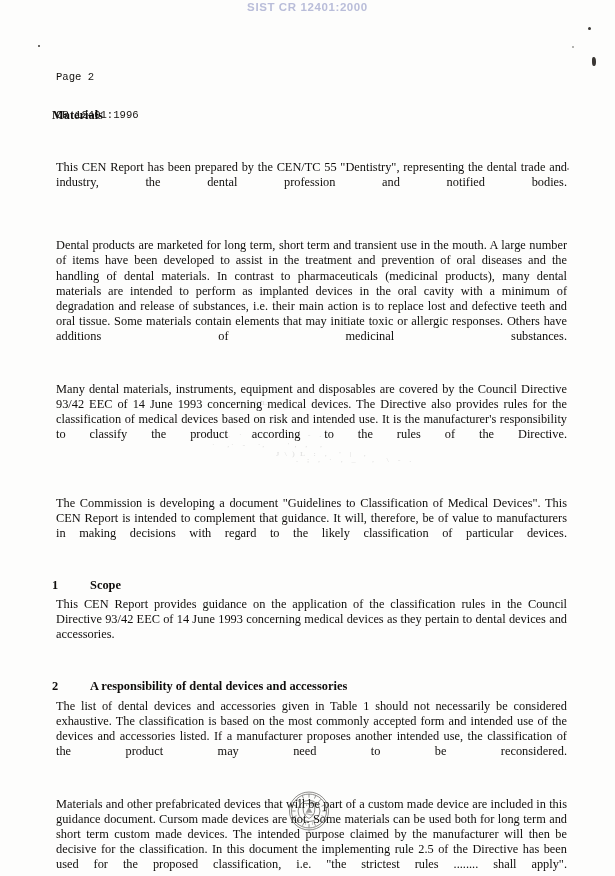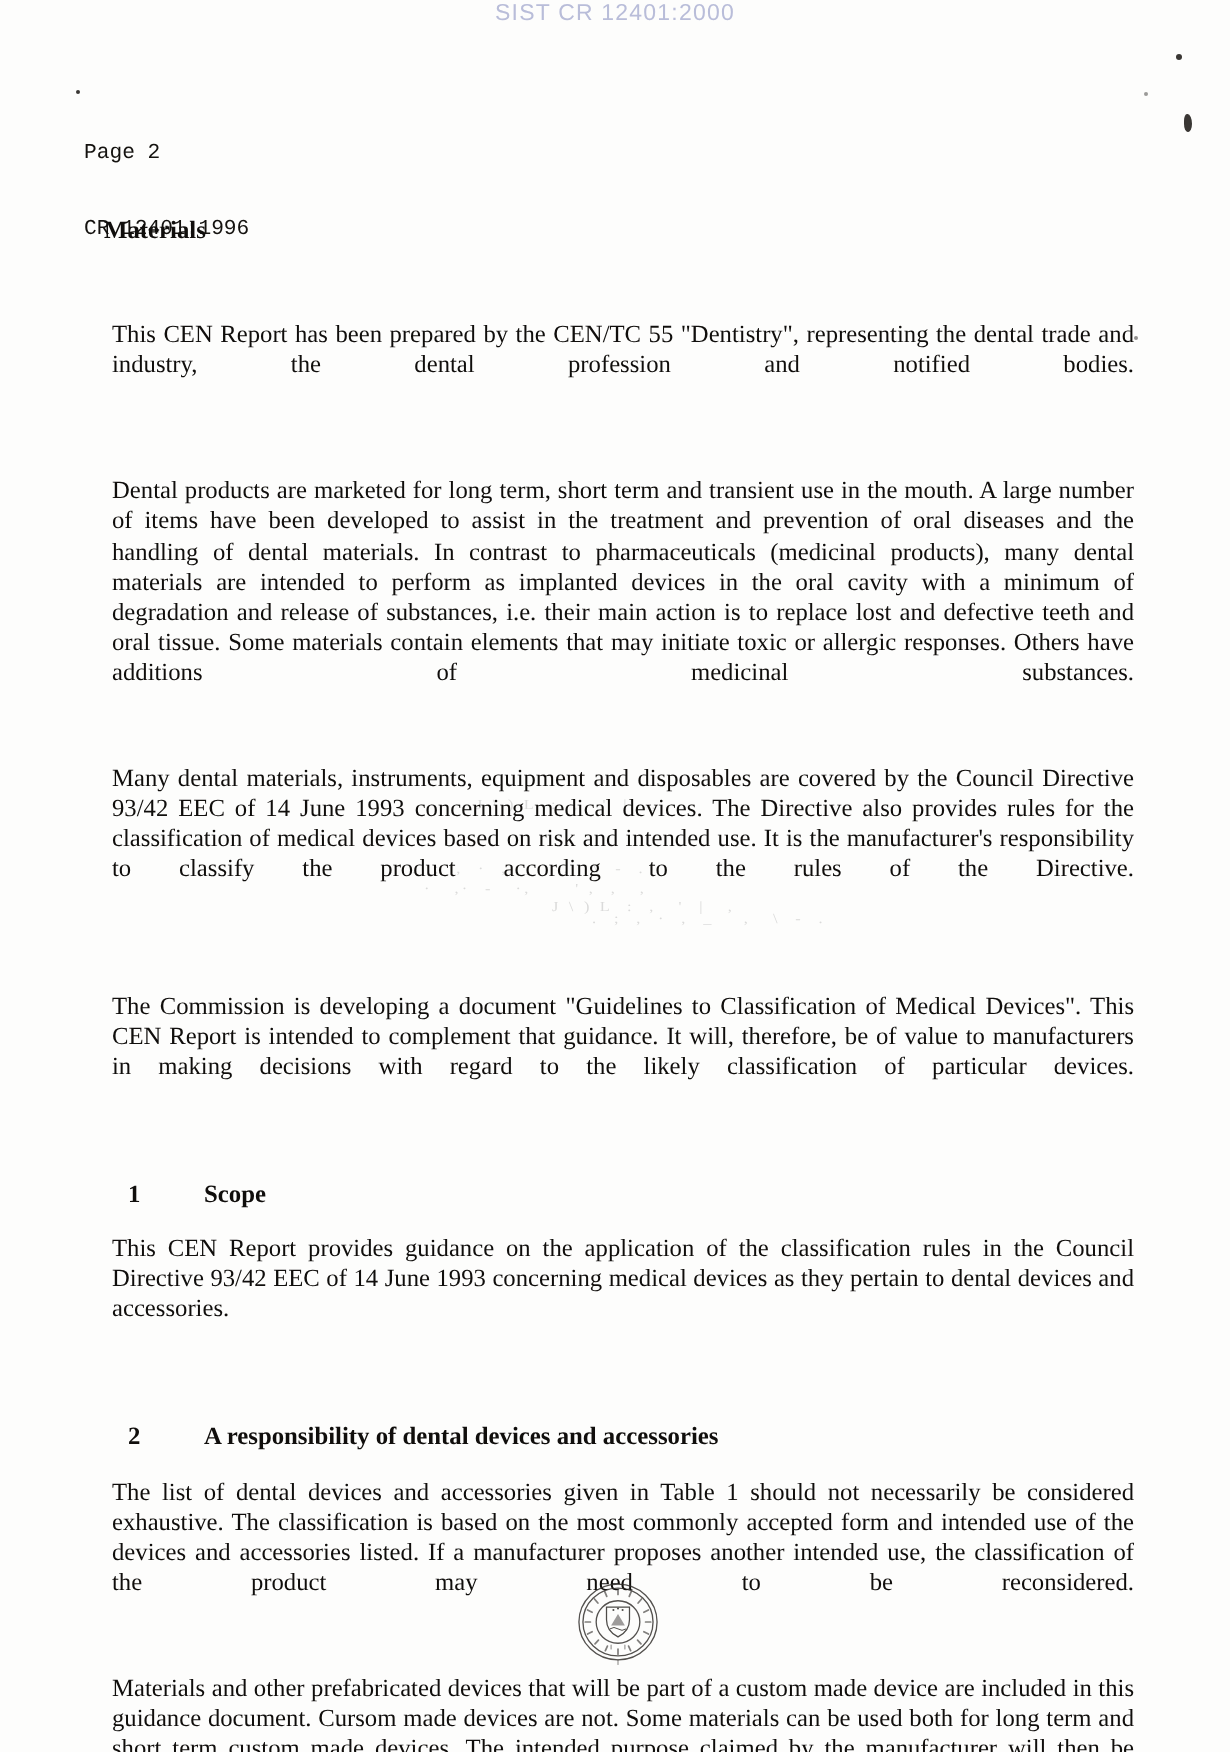--- a/index.html
+++ b/index.html
@@ -19,31 +19,31 @@
   }
 
   
   .watermark {
     position: absolute;
     top: 1px;
     left: 0;
     width: 615px;
     text-align: center;
     font-family: "Liberation Sans", "DejaVu Sans", sans-serif;
-    font-weight: normal;
+    font-weight: bold;
     font-size: 11.5px;
     letter-spacing: 0.6px;
     color: #b9bdd9;
     user-select: none;
   }
 
   
   .doc-header {
     position: absolute;
-    left: 42px;
+    left: 56px;
     top: 45px;
     font-family: "Liberation Mono", "DejaVu Sans Mono", monospace;
     font-size: 10.6px;
     line-height: 12.8px;
     color: #14120f;
     white-space: pre;
   }
 
   
   .content {
@@ -72,21 +72,21 @@
   
   .gap-fore   { height: 33px; }
   .gap-intro  { height: 25px; }
   .gap-p      { height: 15px; }
   .gap-sec    { height: 18px; }
 
   .sec-head {
     font-weight: bold;
     font-size: 12.4px;
     white-space: pre;
-    margin: 12px;
+    margin: 0;
   }
   .sec-num { display: inline-block; width: 38px; }
 
   
   p.para::after {
     content: "";
     display: inline-block;
     width: 100%;
   }
 

